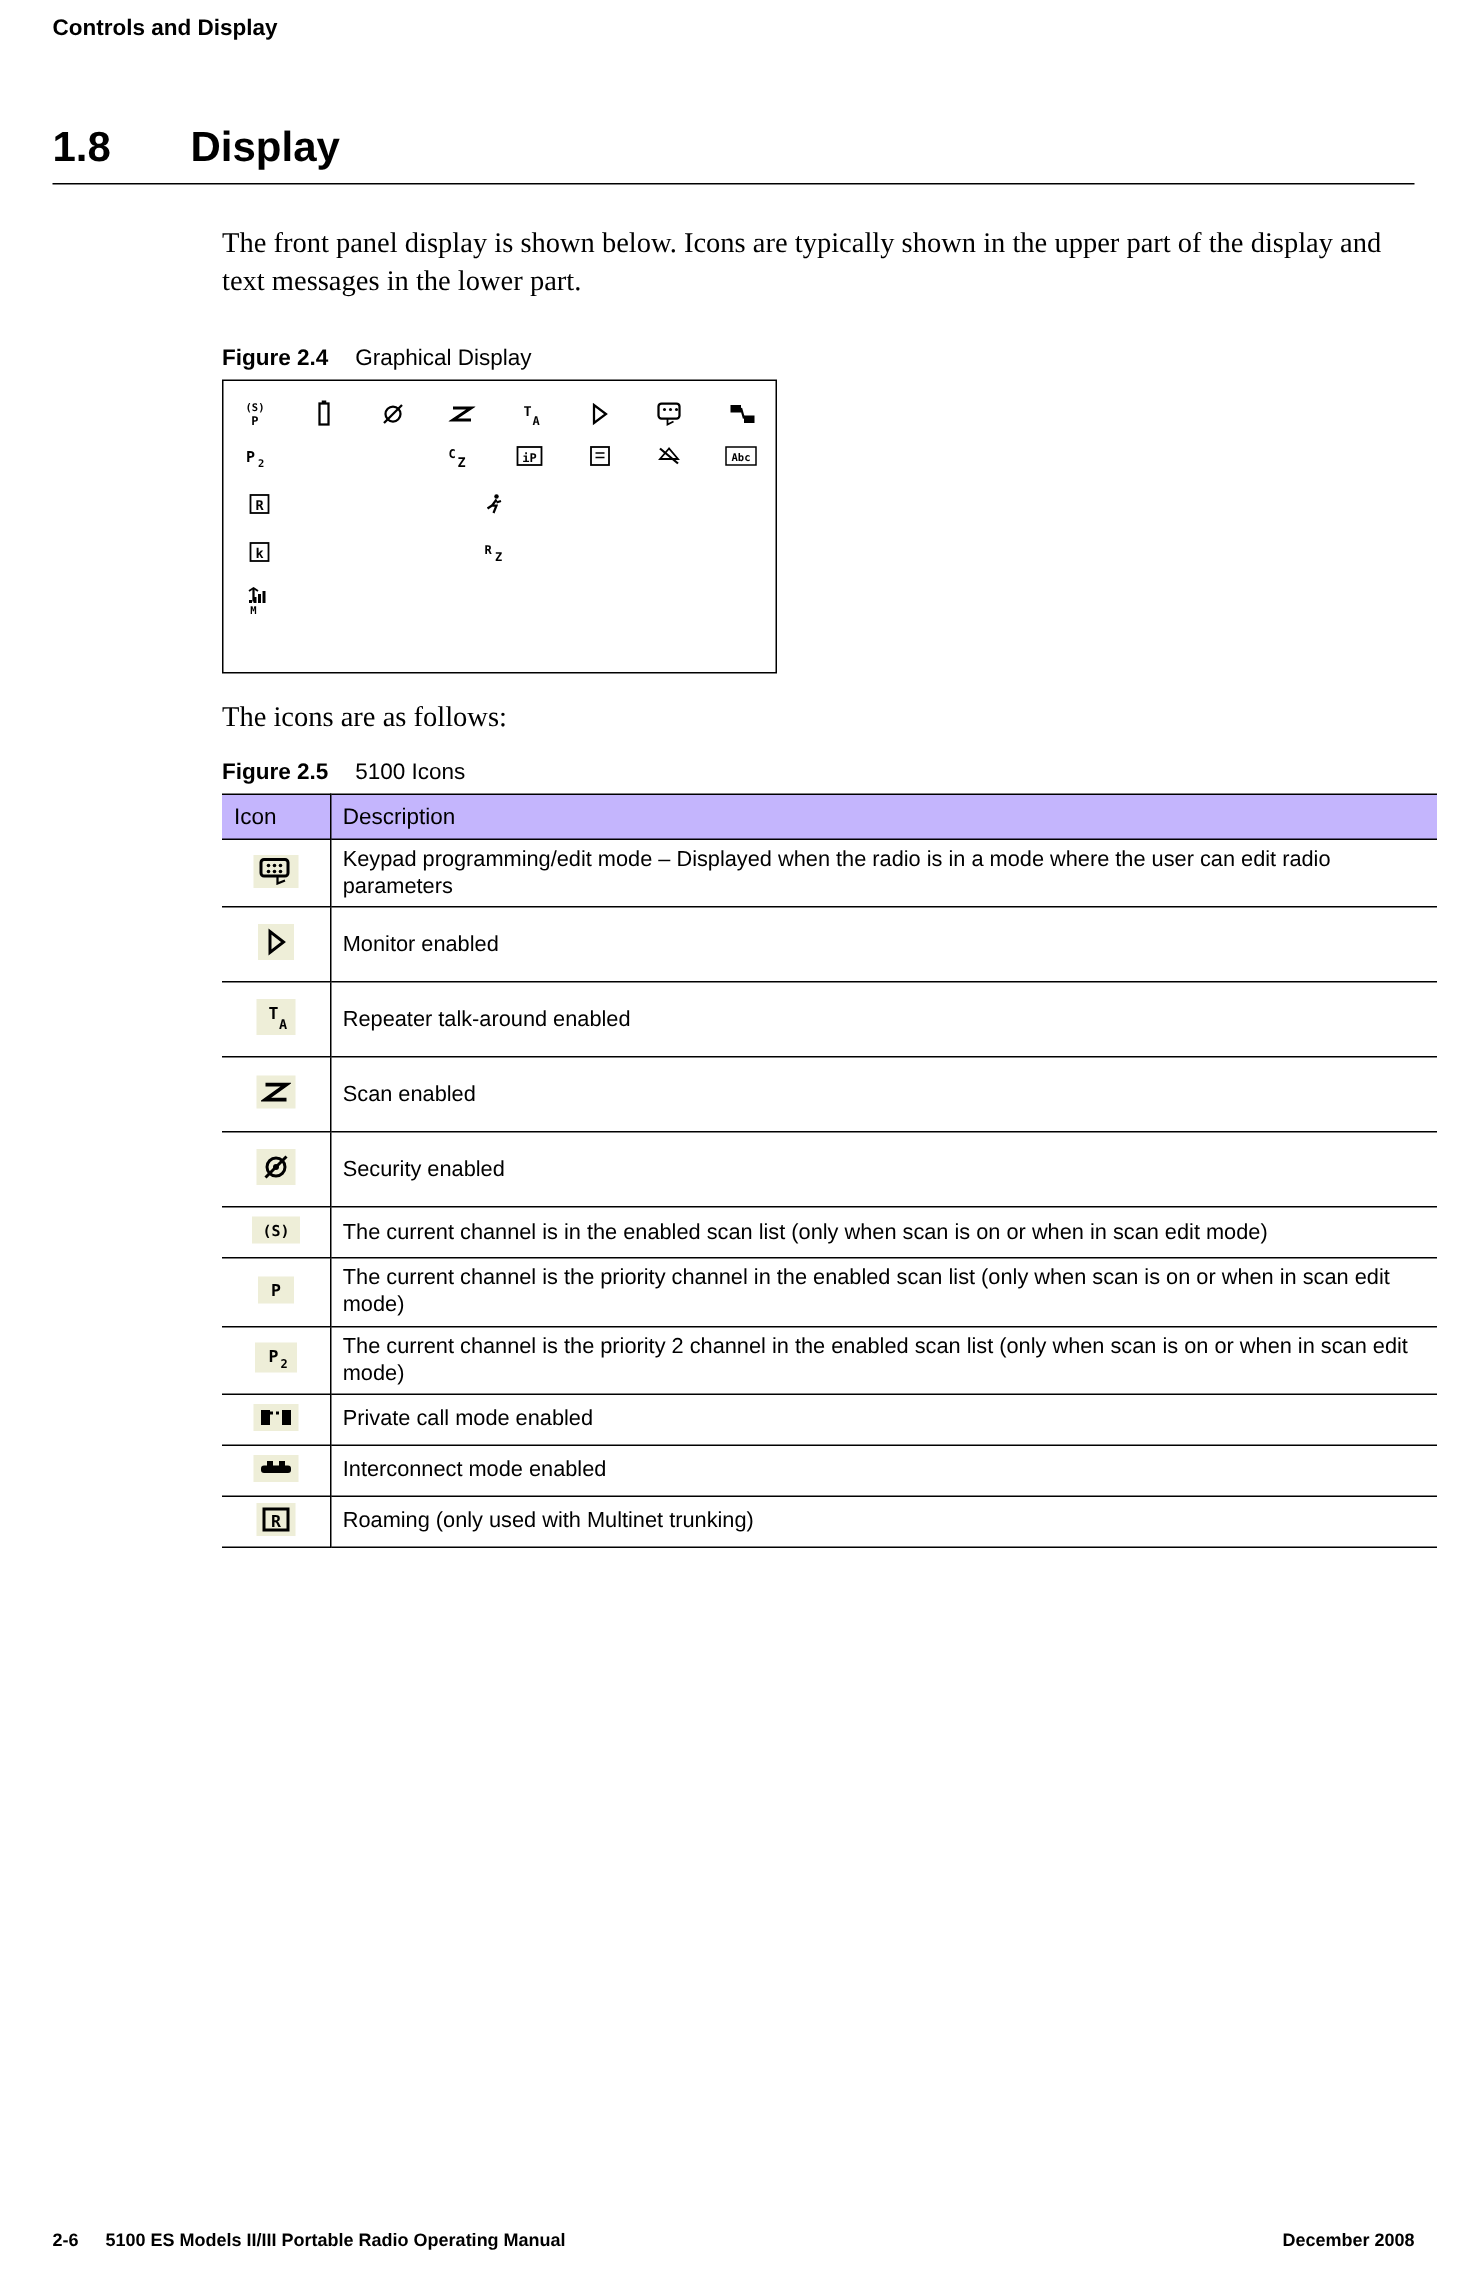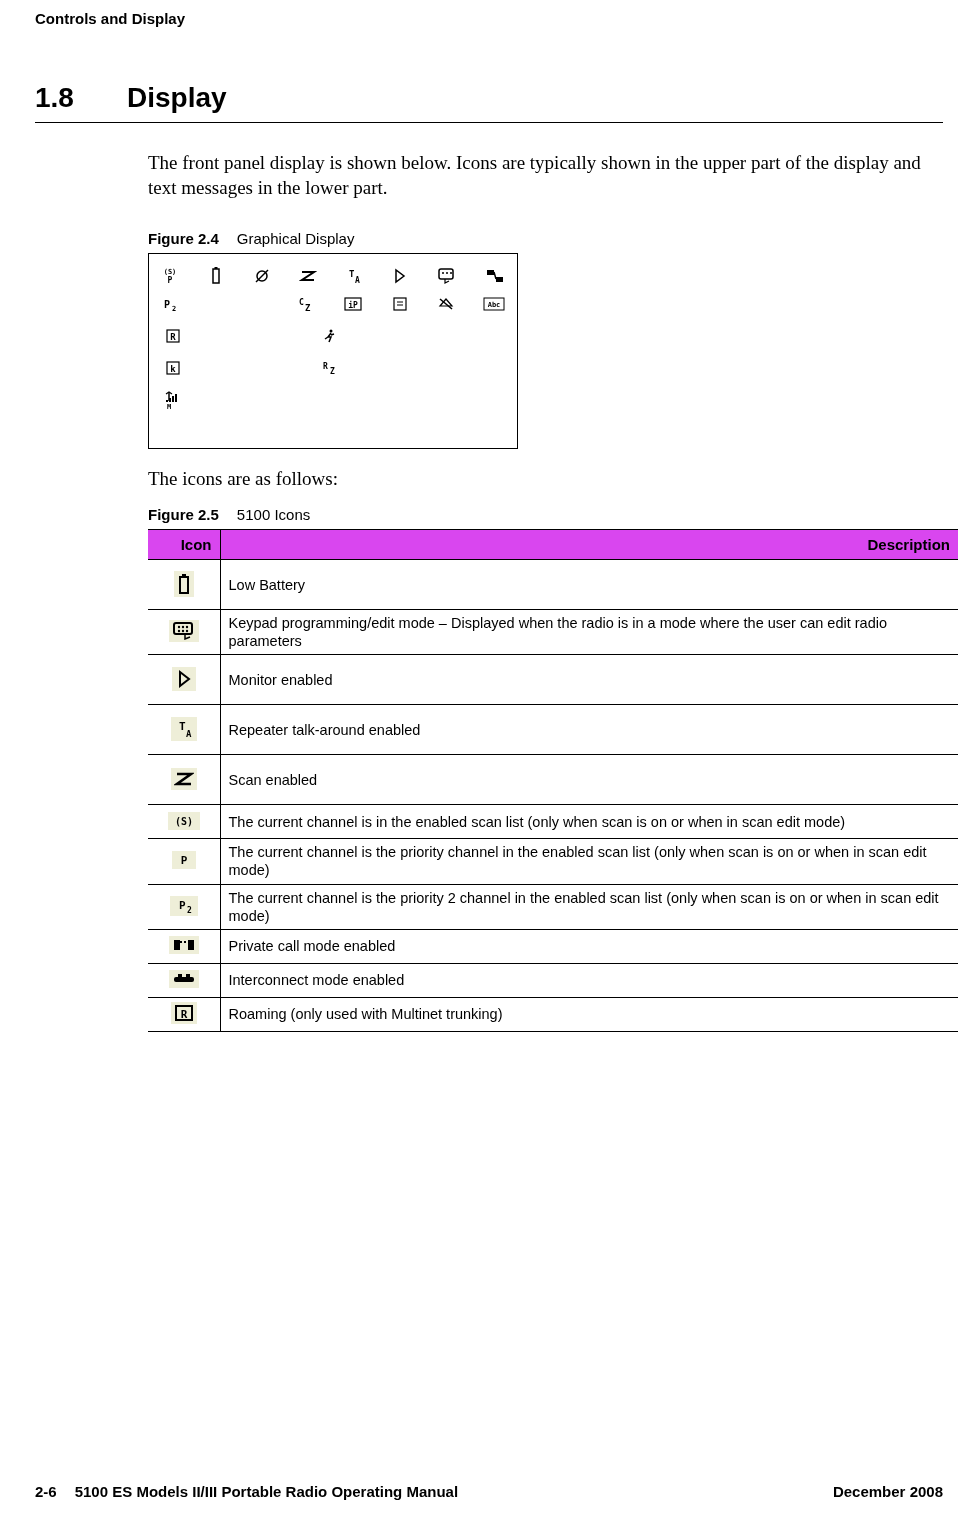--- a/index.html
+++ b/index.html
@@ -54,24 +54,24 @@
   .display-row { display: flex; gap: 28px; height: 24px; align-items: center; }
   .disp-cell { width: 24px; text-align: center; font-family: monospace; font-size: 11px; font-weight: bold; }
   .disp-cell svg { display:block; margin:auto; }
   .icons-table {
     margin-left: 113px;
     width: 810px;
     border-collapse: collapse;
     font-family: Arial, Helvetica, sans-serif;
   }
   .icons-table th {
-    background: #d946ef;
-    text-align: right;
+    background: #c4b5fd;
+    text-align: left;
     font-size: 15px;
-    font-weight: bold;
+    font-weight: normal;
     padding: 6px 8px;
     border-top: 1px solid #000;
     border-bottom: 1px solid #000;
   }
   .icons-table th.icon-col { width: 72px; border-right: 1px solid #000; }
   .icons-table td {
     border-bottom: 1px solid #000;
     padding: 4px 8px;
     font-size: 14.5px;
     vertical-align: middle;
@@ -92,21 +92,21 @@
     padding: 2px 3px;
     line-height: 0;
   }
   .footer {
     position: absolute;
     bottom: 20px;
     left: 35px;
     right: 35px;
     font-family: Arial, Helvetica, sans-serif;
     font-weight: bold;
-    font-size: 15px;
+    font-size: 12px;
     display: flex;
   }
   .footer-left { flex: 0 0 auto; margin-right: 18px; }
   .footer-center { flex: 1; }
   .footer-right { flex: 0 0 auto; }
 </style>
 </head>
 <body>
 
 <div class="page-header">Controls and Display</div>
@@ -269,27 +269,20 @@
 </div>
 
 <table class="icons-table">
   <thead>
     <tr>
       <th class="icon-col">Icon</th>
       <th>Description</th>
     </tr>
   </thead>
   <tbody>
-    <tr class="tall">
-      <td class="icon-cell"><span class="icon-box"><svg width="14" height="22">
-              <rect x="3" y="4" width="8" height="16" fill="none" stroke="#000" stroke-width="2"></rect>
-              <rect x="5" y="1" width="4" height="3" fill="#000"></rect>
-            </svg></span></td>
-      <td>Low Battery</td>
-    </tr>
     <tr class="short">
       <td class="icon-cell"><span class="icon-box"><svg width="24" height="18">
               <rect x="2" y="1" width="18" height="11" rx="2" fill="none" stroke="#000" stroke-width="2"></rect>
               <circle cx="7" cy="5" r="1.2" fill="#000"></circle>
               <circle cx="11" cy="5" r="1.2" fill="#000"></circle>
               <circle cx="15" cy="5" r="1.2" fill="#000"></circle>
               <circle cx="7" cy="9" r="1.2" fill="#000"></circle>
               <circle cx="11" cy="9" r="1.2" fill="#000"></circle>
               <circle cx="15" cy="9" r="1.2" fill="#000"></circle>
               <path d="M13 12 L13 17 L18 15" fill="none" stroke="#000" stroke-width="1.5"></path>
@@ -308,20 +301,28 @@
               <text x="12" y="18" font-size="9" font-family="monospace" font-weight="bold">A</text>
             </svg></span></td>
       <td>Repeater talk-around enabled</td>
     </tr>
     <tr class="tall">
       <td class="icon-cell"><span class="icon-box"><svg width="20" height="18">
               <path d="M3 4 L17 4 L3 14 L17 14" fill="none" stroke="#000" stroke-width="2.5"></path>
             </svg></span></td>
       <td>Scan enabled</td>
     </tr>
+    <tr class="tall">
+      <td class="icon-cell"><span class="icon-box"><svg width="20" height="20">
+              <circle cx="10" cy="10" r="6" fill="none" stroke="#000" stroke-width="2"></circle>
+              <circle cx="10" cy="10" r="2" fill="#000"></circle>
+              <line x1="3" y1="17" x2="17" y2="3" stroke="#000" stroke-width="2"></line>
+            </svg></span></td>
+      <td>Security enabled</td>
+    </tr>
     <tr class="short">
       <td class="icon-cell"><span class="icon-box"><svg width="26" height="14">
               <text x="13" y="11" text-anchor="middle" font-size="10" font-family="monospace" font-weight="bold">(S)</text>
             </svg></span></td>
       <td>The current channel is in the enabled scan list (only when scan is on or when in scan edit mode)</td>
     </tr>
     <tr class="short">
       <td class="icon-cell"><span class="icon-box"><svg width="18" height="14">
               <text x="9" y="11" text-anchor="middle" font-size="11" font-family="monospace" font-weight="bold">P</text>
             </svg></span></td>

